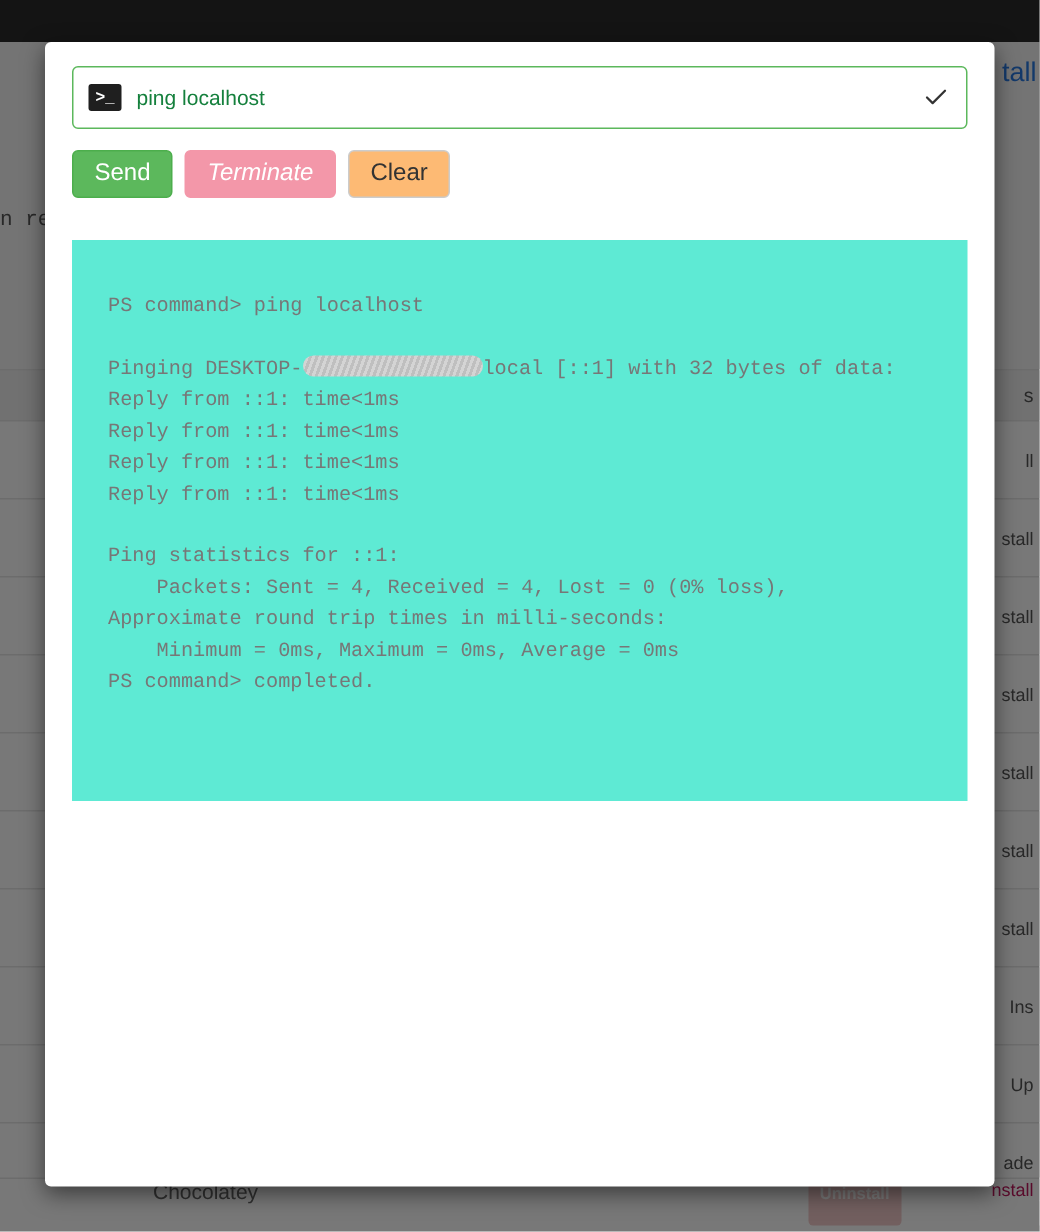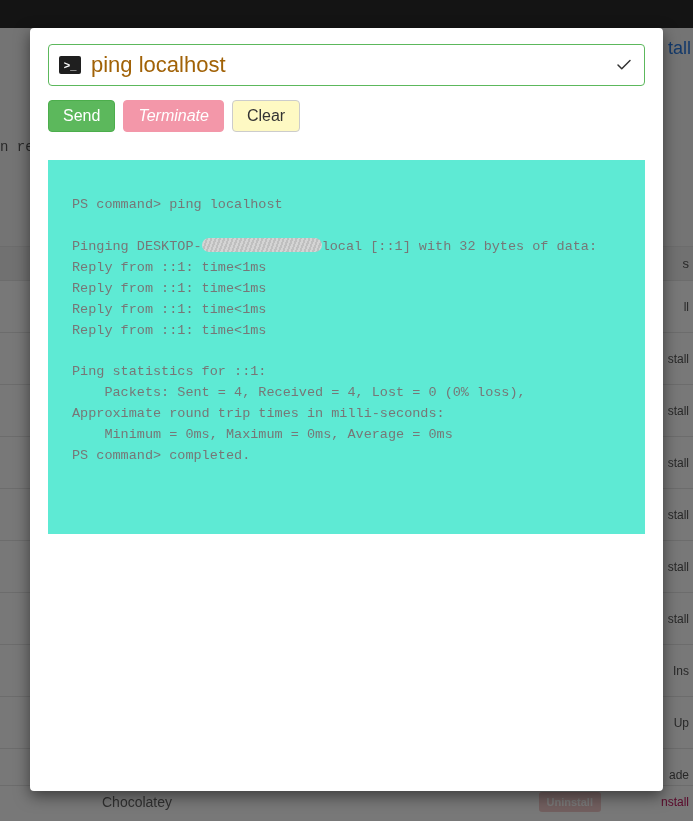--- a/index.html
+++ b/index.html
@@ -61,21 +61,20 @@
       font-size: 13px;
     }
     .bg-footer {
       position: absolute;
       bottom: 4px;
       left: 0; right: 0;
       height: 32px;
       border-top: 1px solid #e5e5e5;
       background: #fff;
       display: flex;
-      align-items: center;
     }
     .bg-footer-label {
       color: #666;
       font-size: 14px;
       margin-left: 102px;
     }
     .bg-footer-btn {
       margin-left: auto;
       margin-right: 60px;
       background: #d9534f;
@@ -127,23 +126,23 @@
       display: inline-flex;
       align-items: center;
       justify-content: center;
       margin-right: 10px;
       flex-shrink: 0;
     }
     .cmd-input {
       flex: 1;
       border: none;
       outline: none;
-      font-size: 22px;
+      font-size: 14px;
       font-family: Arial, sans-serif;
-      color: #a16207;
+      color: #15803d;
       background: transparent;
     }
     .check-icon {
       width: 20px;
       height: 20px;
       flex-shrink: 0;
       display: inline-flex;
       align-items: center;
       justify-content: center;
     }
@@ -168,21 +167,21 @@
       border-color: #4cae4c;
     }
     .btn-terminate {
       background: #f28ca0;
       color: #fff;
       border-color: #f28ca0;
       opacity: 0.9;
       font-style: italic;
     }
     .btn-clear {
-      background: #fef9c3;
+      background: #fdba74;
       color: #333;
       border-color: #ccc;
     }
     .output {
       margin-top: 28px;
       background: #5eead4;
       color: #777;
       font-family: "Courier New", monospace;
       font-size: 13.5px;
       line-height: 1.55;

